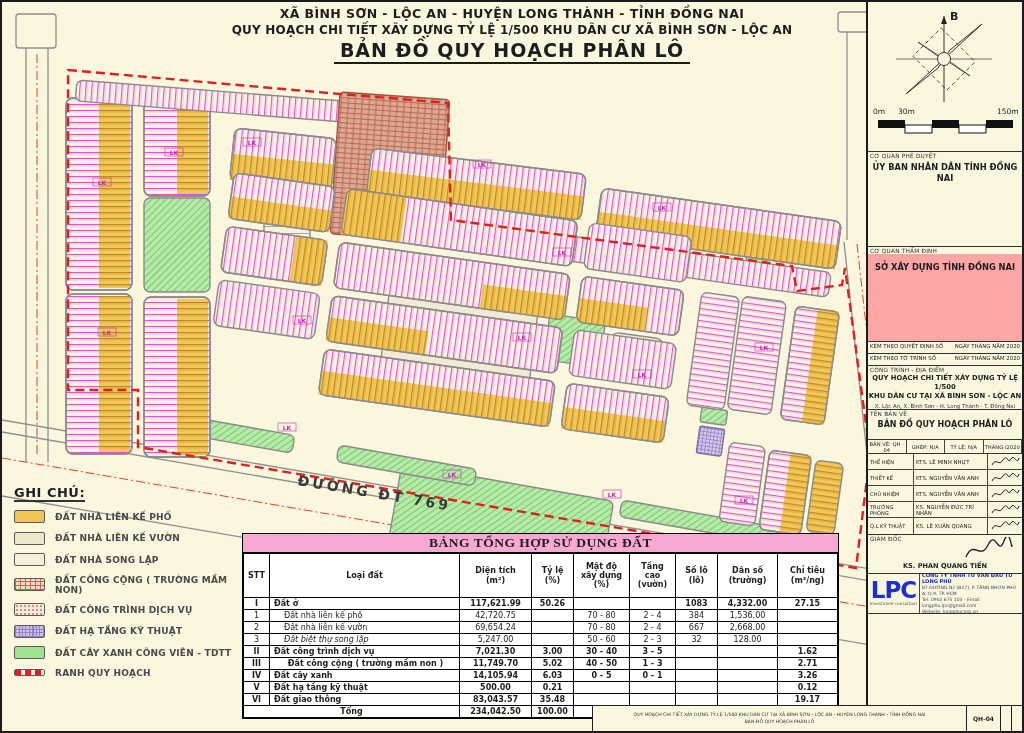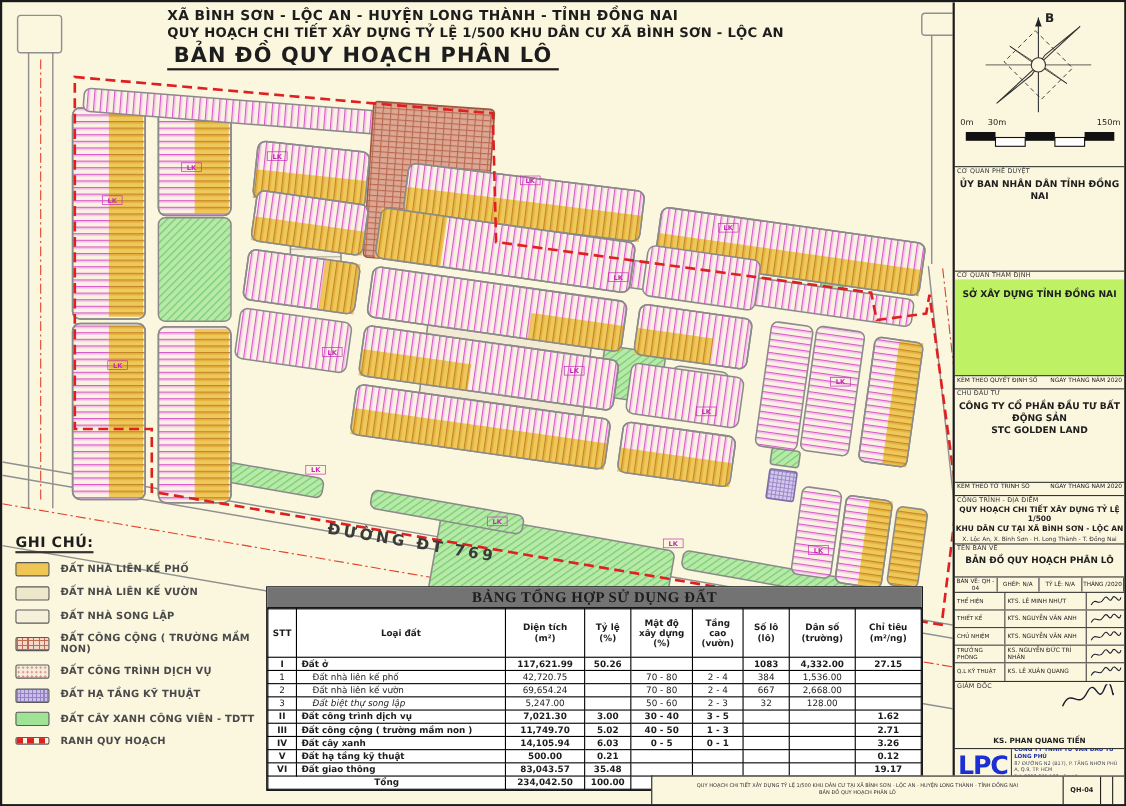--- a/index.html
+++ b/index.html
@@ -1,21 +1,21 @@
 <!DOCTYPE html>
 <html><head>
 <meta charset="utf-8">
 <style>
   html,body{margin:0;padding:0;background:#888;}
   *{box-sizing:border-box;}
   .sheet{position:relative;width:1024px;height:733px;background:#FBF7DF;
          border:2px solid #1b1b1b;overflow:hidden;
          font-family:"DejaVu Sans","Liberation Sans",sans-serif;color:#1d1d1d;}
   
-  .titleblock{position:absolute;left:150px;top:4px;width:720px;z-index:5;}
+  .titleblock{position:absolute;left:150px;top:4px;width:720px;text-align:center;z-index:5;}
   .titleblock .t1{font-size:12.5px;font-weight:bold;letter-spacing:.4px;}
   .titleblock .t2{font-size:12px;font-weight:bold;letter-spacing:.2px;margin-top:2px;}
   .titleblock .t3{display:inline-block;font-size:19px;font-weight:bold;letter-spacing:1px;
                   border-bottom:2px solid #1b1b1b;margin-top:2px;padding:0 6px 1px;}
   
   #mapsvg{position:absolute;left:0;top:0;z-index:1;}
   
   .legend{position:absolute;left:12px;top:480px;width:230px;z-index:6;}
   .legend h3{display:inline-block;font-size:13px;margin:0 0 8px 0;border-bottom:2px solid #333;
              letter-spacing:.5px;}
@@ -33,35 +33,35 @@
     background-image:repeating-linear-gradient(0deg,#9384C4 0 1px,transparent 1px 3.5px),
                      repeating-linear-gradient(90deg,#9384C4 0 1px,transparent 1px 3.5px);}
   .sw-green{background:#9FE394;}
   .sw-boundary{height:7px;background:repeating-linear-gradient(90deg,#E02020 0 6px,#FBF7DF 6px 10px);}
   .leg-label{font-size:9px;font-weight:bold;color:#4a4a4a;letter-spacing:.2px;}
   
   .tablewrap{position:absolute;left:240px;top:531px;width:597px;z-index:6;background:#fff;
              border:1.6px solid #000;}
   table{border-collapse:collapse;width:100%;table-layout:fixed;}
   caption{font-family:"Liberation Serif","DejaVu Serif",serif;font-weight:bold;font-size:13.5px;
-          letter-spacing:.5px;padding:1px 0;border-bottom:1.6px solid #000;caption-side:top;background:#737373;}
+          letter-spacing:.5px;padding:1px 0;border-bottom:1.6px solid #000;caption-side:top;background:#f9a8d4;}
   th,td{border:1px solid #000;font-size:8px;padding:0 2px;height:12px;line-height:1.15;
         overflow:hidden;white-space:nowrap;}
   th{white-space:pre-line;font-size:8px;text-align:center;height:44px;font-weight:bold;}
   td{text-align:center;}
   td.nm{text-align:left;}
   td.rt{text-align:center;}
   tr.b td{font-weight:bold;}
   
   .sidebar{position:absolute;right:0;top:0;width:156px;height:733px;border-left:2px solid #1b1b1b;
            background:#FBF7DF;z-index:6;}
   .sb-box{border-bottom:1.5px solid #333;position:relative;overflow:hidden;}
   .sb-label{font-size:5.8px;color:#333;padding:1px 2px 0 2px;letter-spacing:.2px;}
   .sb-val{font-size:8.3px;font-weight:bold;text-align:center;margin-top:3px;white-space:pre-line;line-height:1.35;}
-  .gray-body{background:#bef264;height:100%;padding-top:8px;}
+  .gray-body{background:#fca5a5;height:100%;padding-top:8px;}
   .tiny-row{display:flex;justify-content:space-between;font-size:5.4px;padding:1px 2px;color:#222;}
   .meta-row{display:flex;height:100%;}
   .meta-cell{border-right:1px solid #444;font-size:5.2px;display:flex;align-items:center;
              justify-content:center;text-align:center;padding:0 1px;flex:1;}
   .sg-row{display:flex;height:16px;border-bottom:1px solid #444;}
   .sg-row:last-child{border-bottom:none;}
   .sg-role{width:46px;border-right:1px solid #444;font-size:5.1px;display:flex;align-items:center;padding-left:2px;}
   .sg-name{flex:1;border-right:1px solid #444;font-size:5.4px;display:flex;align-items:center;padding-left:2px;}
   .sg-sig{width:34px;display:flex;align-items:center;justify-content:center;}
   .director-name{position:absolute;bottom:3px;width:100%;text-align:center;font-size:6.6px;font-weight:bold;}
@@ -414,21 +414,21 @@
             <td class="rt">7,021.30</td>
             <td class="rt">3.00</td>
             <td>30 - 40</td>
             <td>3 - 5</td>
             <td></td>
             <td class="rt"></td>
             <td class="rt">1.62</td>
           </tr>
           <tr class="b">
             <td>III</td>
-            <td class="nm" style="padding-left: 4px;">Đất công cộng ( trường mầm non )</td>
+            <td class="nm" style="padding-left: 4px; text-align: center;">Đất công cộng ( trường mầm non )</td>
             <td class="rt">11,749.70</td>
             <td class="rt">5.02</td>
             <td>40 - 50</td>
             <td>1 - 3</td>
             <td></td>
             <td class="rt"></td>
             <td class="rt">2.71</td>
           </tr>
           <tr class="b">
             <td>IV</td>
@@ -518,25 +518,20 @@
       </div>
     </div>
 
     <div class="sb-box" style="height:12px">
       <div class="tiny-row">
         <span>KÈM THEO QUYẾT ĐỊNH SỐ</span>
         <span>NGÀY      THÁNG      NĂM 2020</span>
       </div>
     </div>
 
-    <div class="sb-box" style="height:85px">
-      <div class="sb-label">CHỦ ĐẦU TƯ</div>
-      <div class="sb-val">CÔNG TY CỔ PHẦN ĐẦU TƯ BẤT ĐỘNG SẢN
-STC GOLDEN LAND</div>
-    </div>
 
     <div class="sb-box" style="height:12px">
       <div class="tiny-row">
         <span>KÈM THEO TỜ TRÌNH SỐ</span>
         <span>NGÀY      THÁNG      NĂM 2020</span>
       </div>
     </div>
 
     <div class="sb-box" style="height:44px">
       <div class="sb-label">CÔNG TRÌNH - ĐỊA ĐIỂM</div>
@@ -602,21 +597,21 @@
             <div class="sg-name">KS. LÊ XUÂN QUANG</div>
             <div class="sg-sig">
               <svg width="30" height="12" viewBox="0 0 30 12">
                 <path d="M2,9 C6,1 9,11 13,4 S18,9 21,3 S27,10 29,2" fill="none" stroke="#1a1a2e" stroke-width="1"></path>
               </svg>
             </div>
           </div>
         </div>
     </div>
 
-    <div class="sb-box" style="height:62px;border-top:1.5px solid #333">
+    <div class="sb-box" style="height:40px;border-top:1.5px solid #333">
       <div class="sb-label">GIÁM ĐỐC</div>
       <svg width="52" height="26" viewBox="0 0 52 26" style="position:absolute;right:8px;top:2px">
         <path d="M4,20 C12,2 18,24 26,8 S36,20 42,4 S50,16 50,8" fill="none" stroke="#1a1a2e" stroke-width="1.3"></path>
       </svg>
       <div class="director-name">KS. PHAN QUANG TIẾN</div>
     </div>
 
     <div class="sb-box" style="height:40px">
       <div class="company">
         <div class="lpc">

